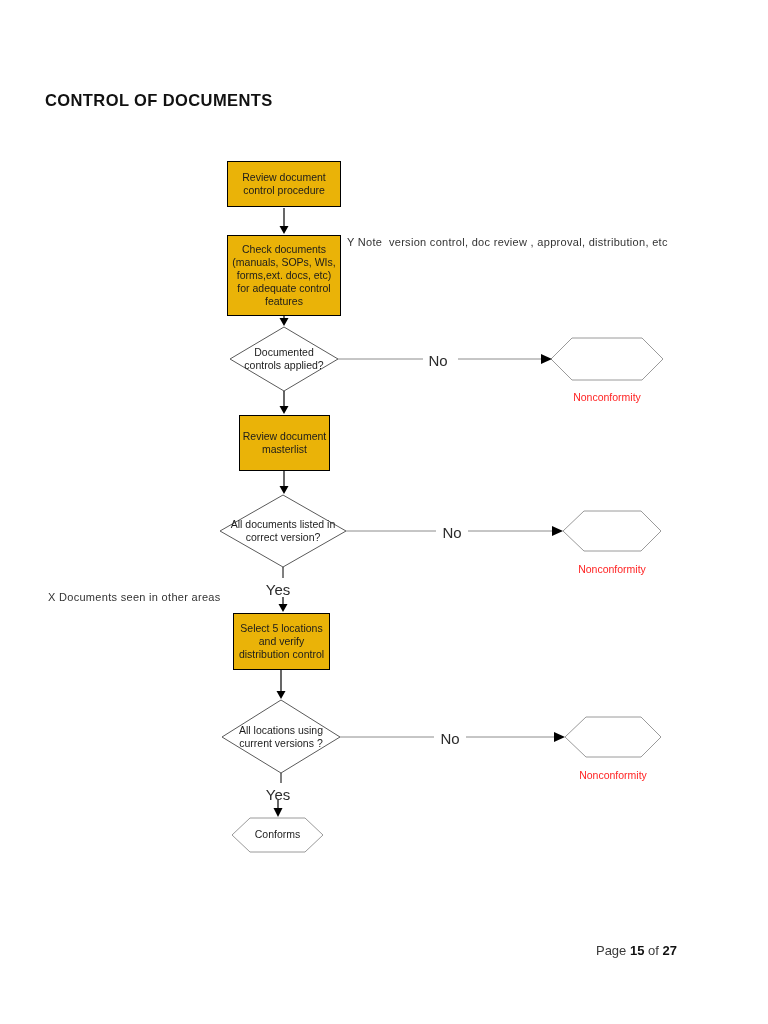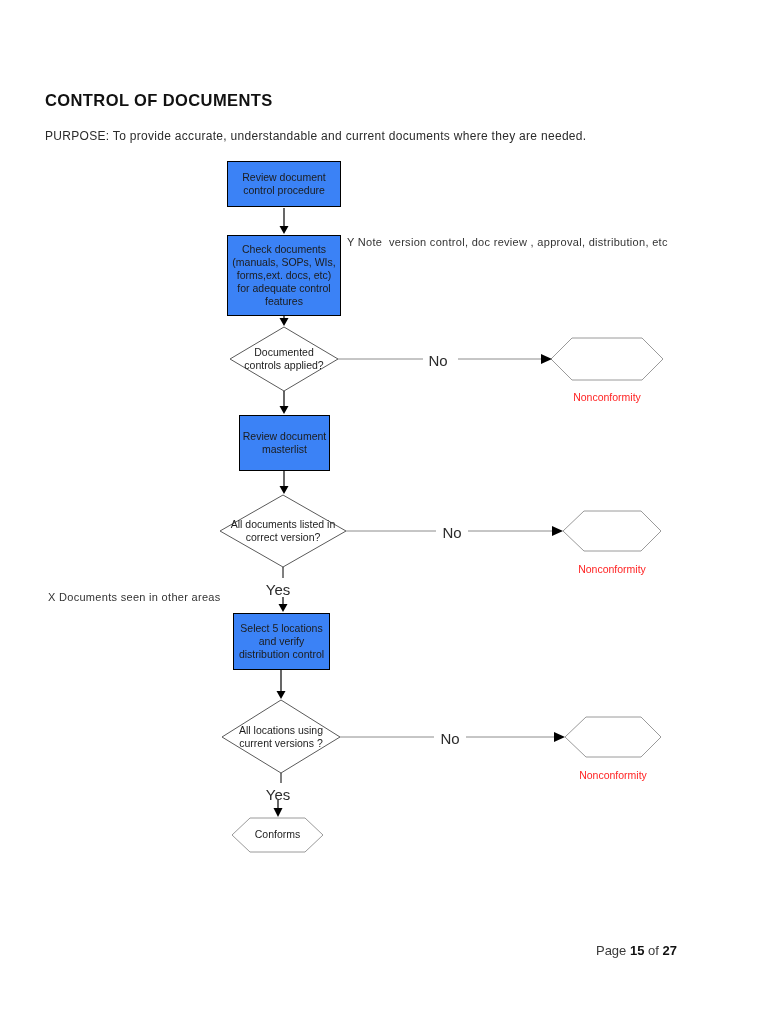--- a/index.html
+++ b/index.html
@@ -14,21 +14,21 @@
   .purpose {
     position:absolute; left:45px; top:129px; font-size:12px; letter-spacing:0.3px;
     color:#2b2b2b; white-space:nowrap;
   }
   .svg-layer { position:absolute; left:0; top:0; }
   .node {
     position:absolute; display:flex; align-items:center; justify-content:center;
     text-align:center; white-space:pre-line; font-size:10.5px; line-height:1.25;
     color:#1c1c1c;
   }
-  .process { border:1.5px solid #000000; background:#3b82f6; box-sizing:border-box; }
+  .process { border:1.5px solid #000000; background:#eab308; box-sizing:border-box; }
   #process1 { left:227px; top:161px; width:114px; height:46px; }
   #process2 { left:227px; top:235px; width:114px; height:81px; }
   #process3 { left:239px; top:415px; width:91px;  height:56px; }
   #process4 { left:233px; top:613px; width:97px;  height:57px; }
   .shape-label { background:transparent; }
   #decision1-label { left:230px; top:330px; width:108px; height:58px; }
   #decision2-label { left:225px; top:502px; width:116px; height:58px; }
   #decision3-label { left:224px; top:708px; width:114px; height:58px; }
   #nc1-label { left:553px; top:339px; width:108px; height:40px; }
   #nc2-label { left:565px; top:511px; width:94px;  height:40px; }
@@ -56,21 +56,20 @@
     margin-left:28px;
   }
   .footer b { color:#111111; }
 </style>
 </head>
 <body>
 
 <div class="page">
 
   <div class="title">CONTROL OF DOCUMENTS</div>
-  <div class="purpose">PURPOSE: To provide accurate, understandable and current documents where they are needed.</div>
 
   <svg class="svg-layer" width="768" height="1024" viewBox="0 0 768 1024">
 
     <polygon points="284,327 338,359 284,391 230,359" fill="#ffffff" stroke="#5a5a5a" stroke-width="1"></polygon>
     <polygon points="283,495 346,531 283,567 220,531" fill="#ffffff" stroke="#5a5a5a" stroke-width="1"></polygon>
     <polygon points="281,700 340,737 281,773 222,737" fill="#ffffff" stroke="#5a5a5a" stroke-width="1"></polygon>
 
     <polygon points="551,359 572,338 642,338 663,359 642,380 572,380" fill="#ffffff" stroke="#9a9a9a" stroke-width="1"></polygon>
     <polygon points="563,531 584,511 641,511 661,531 641,551 584,551" fill="#ffffff" stroke="#9a9a9a" stroke-width="1"></polygon>
     <polygon points="565,737 586,717 641,717 661,737 641,757 586,757" fill="#ffffff" stroke="#9a9a9a" stroke-width="1"></polygon>

